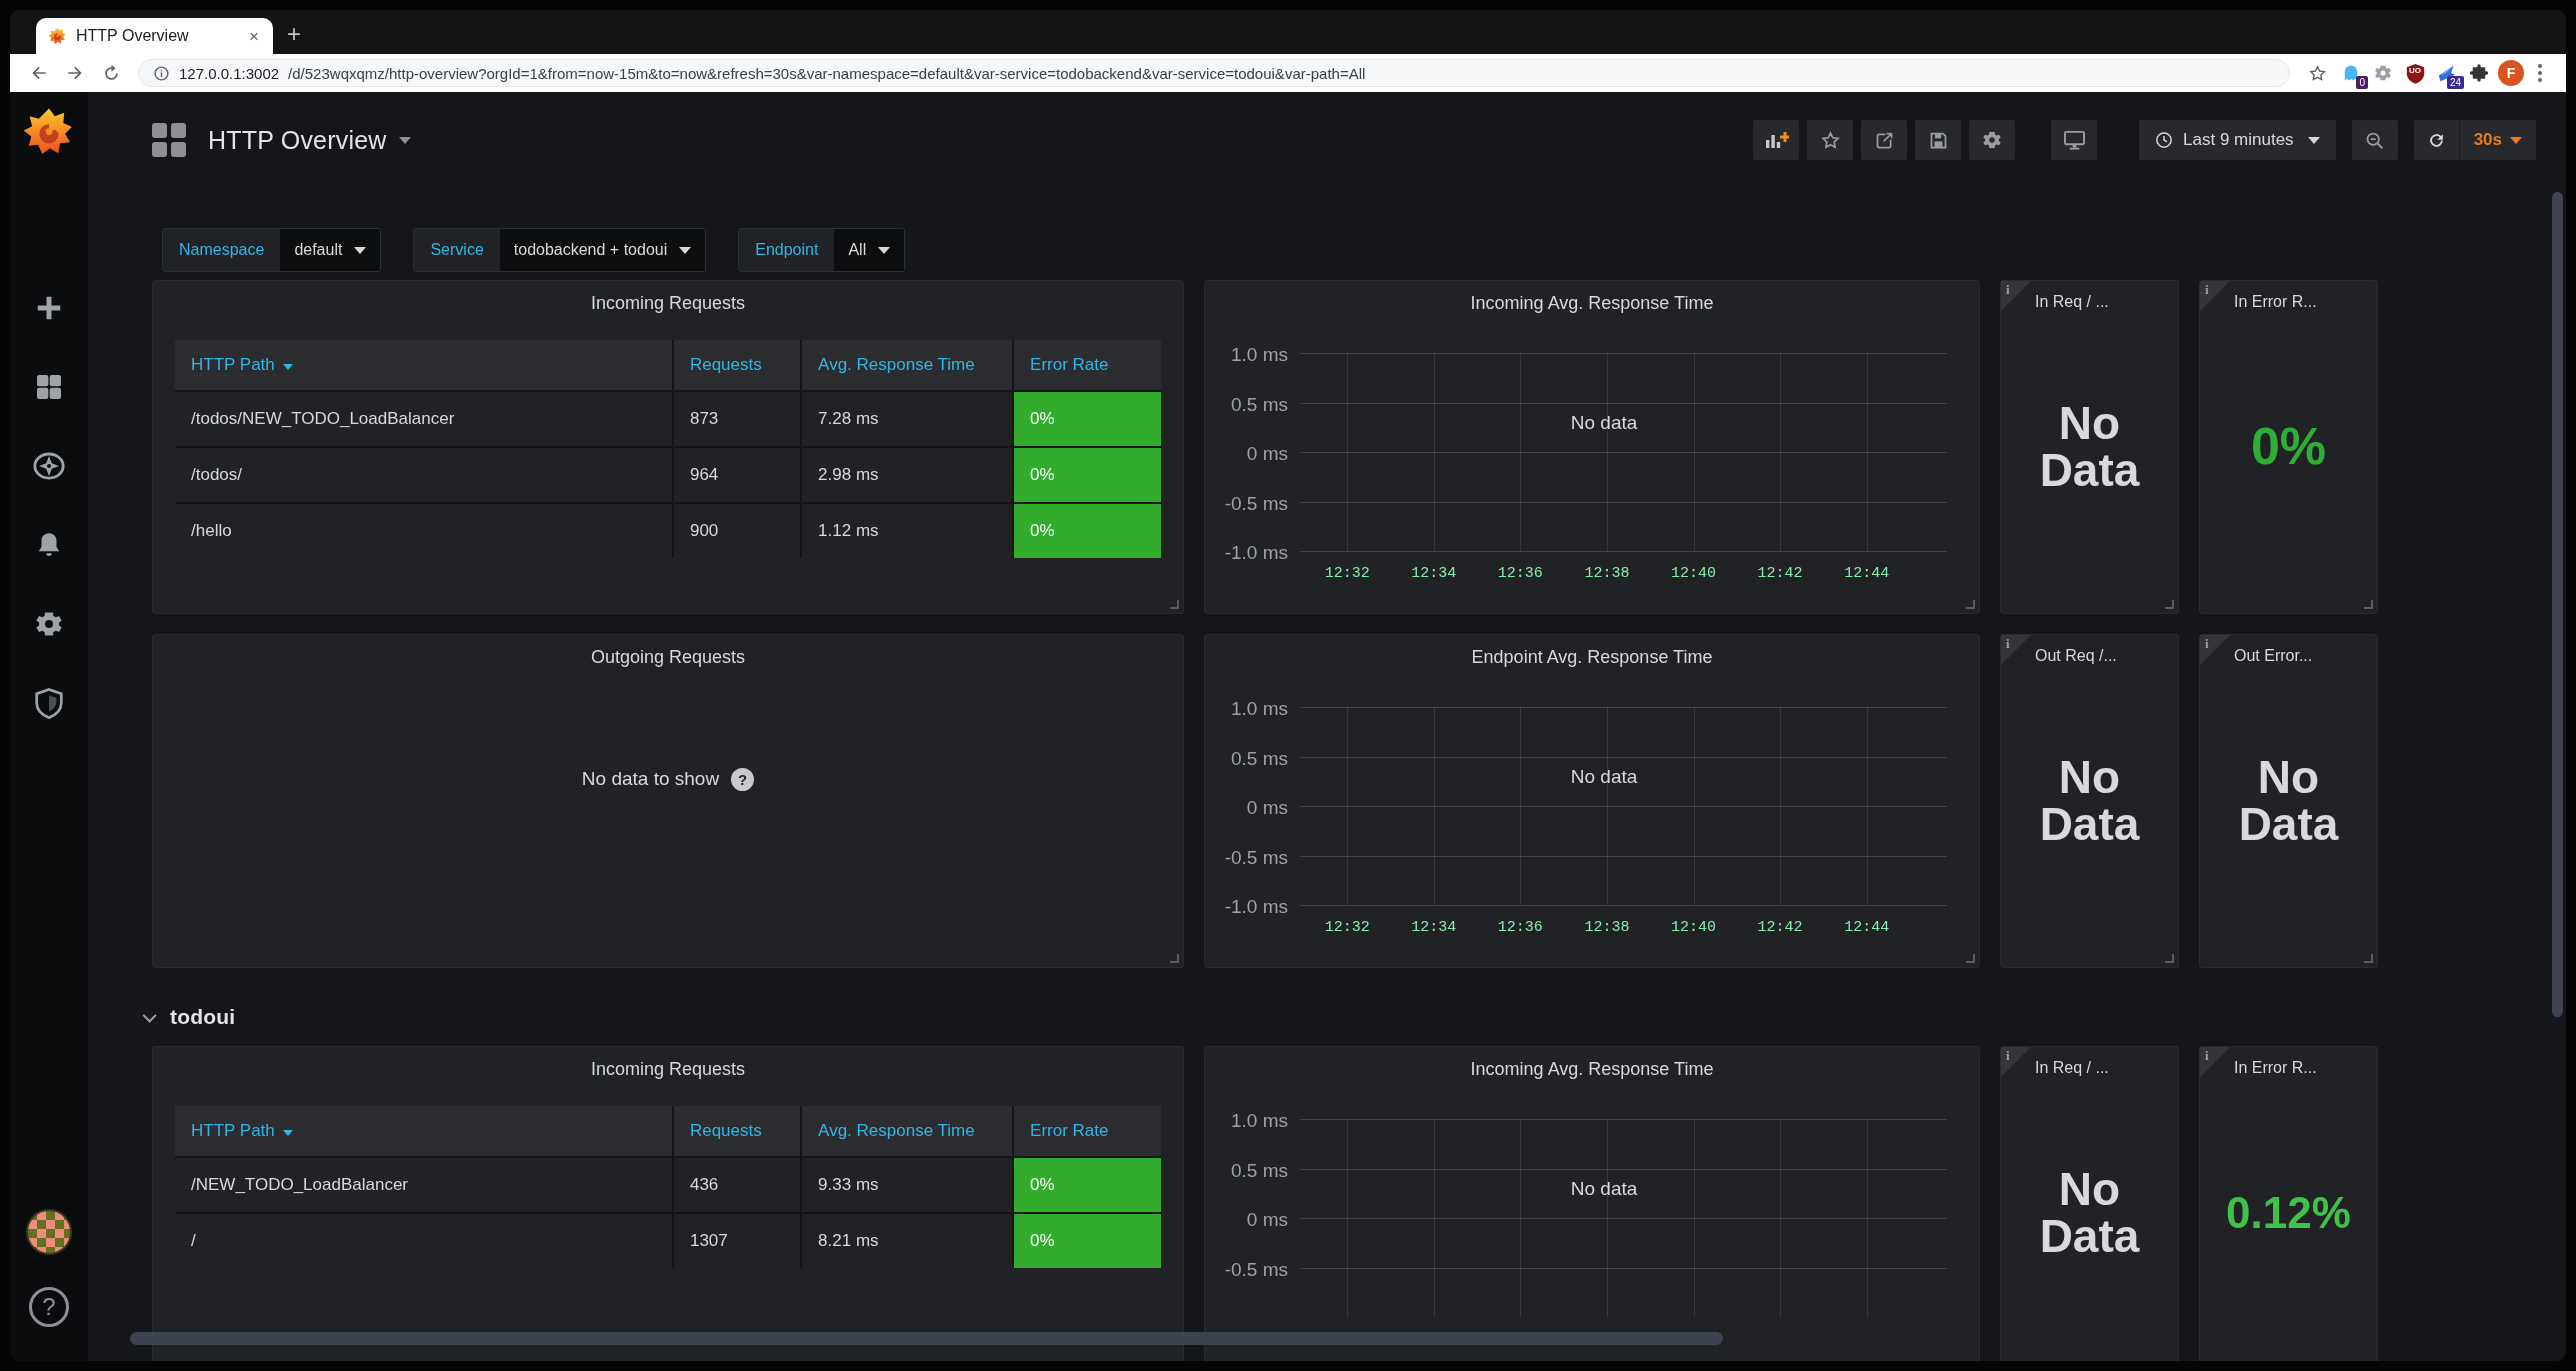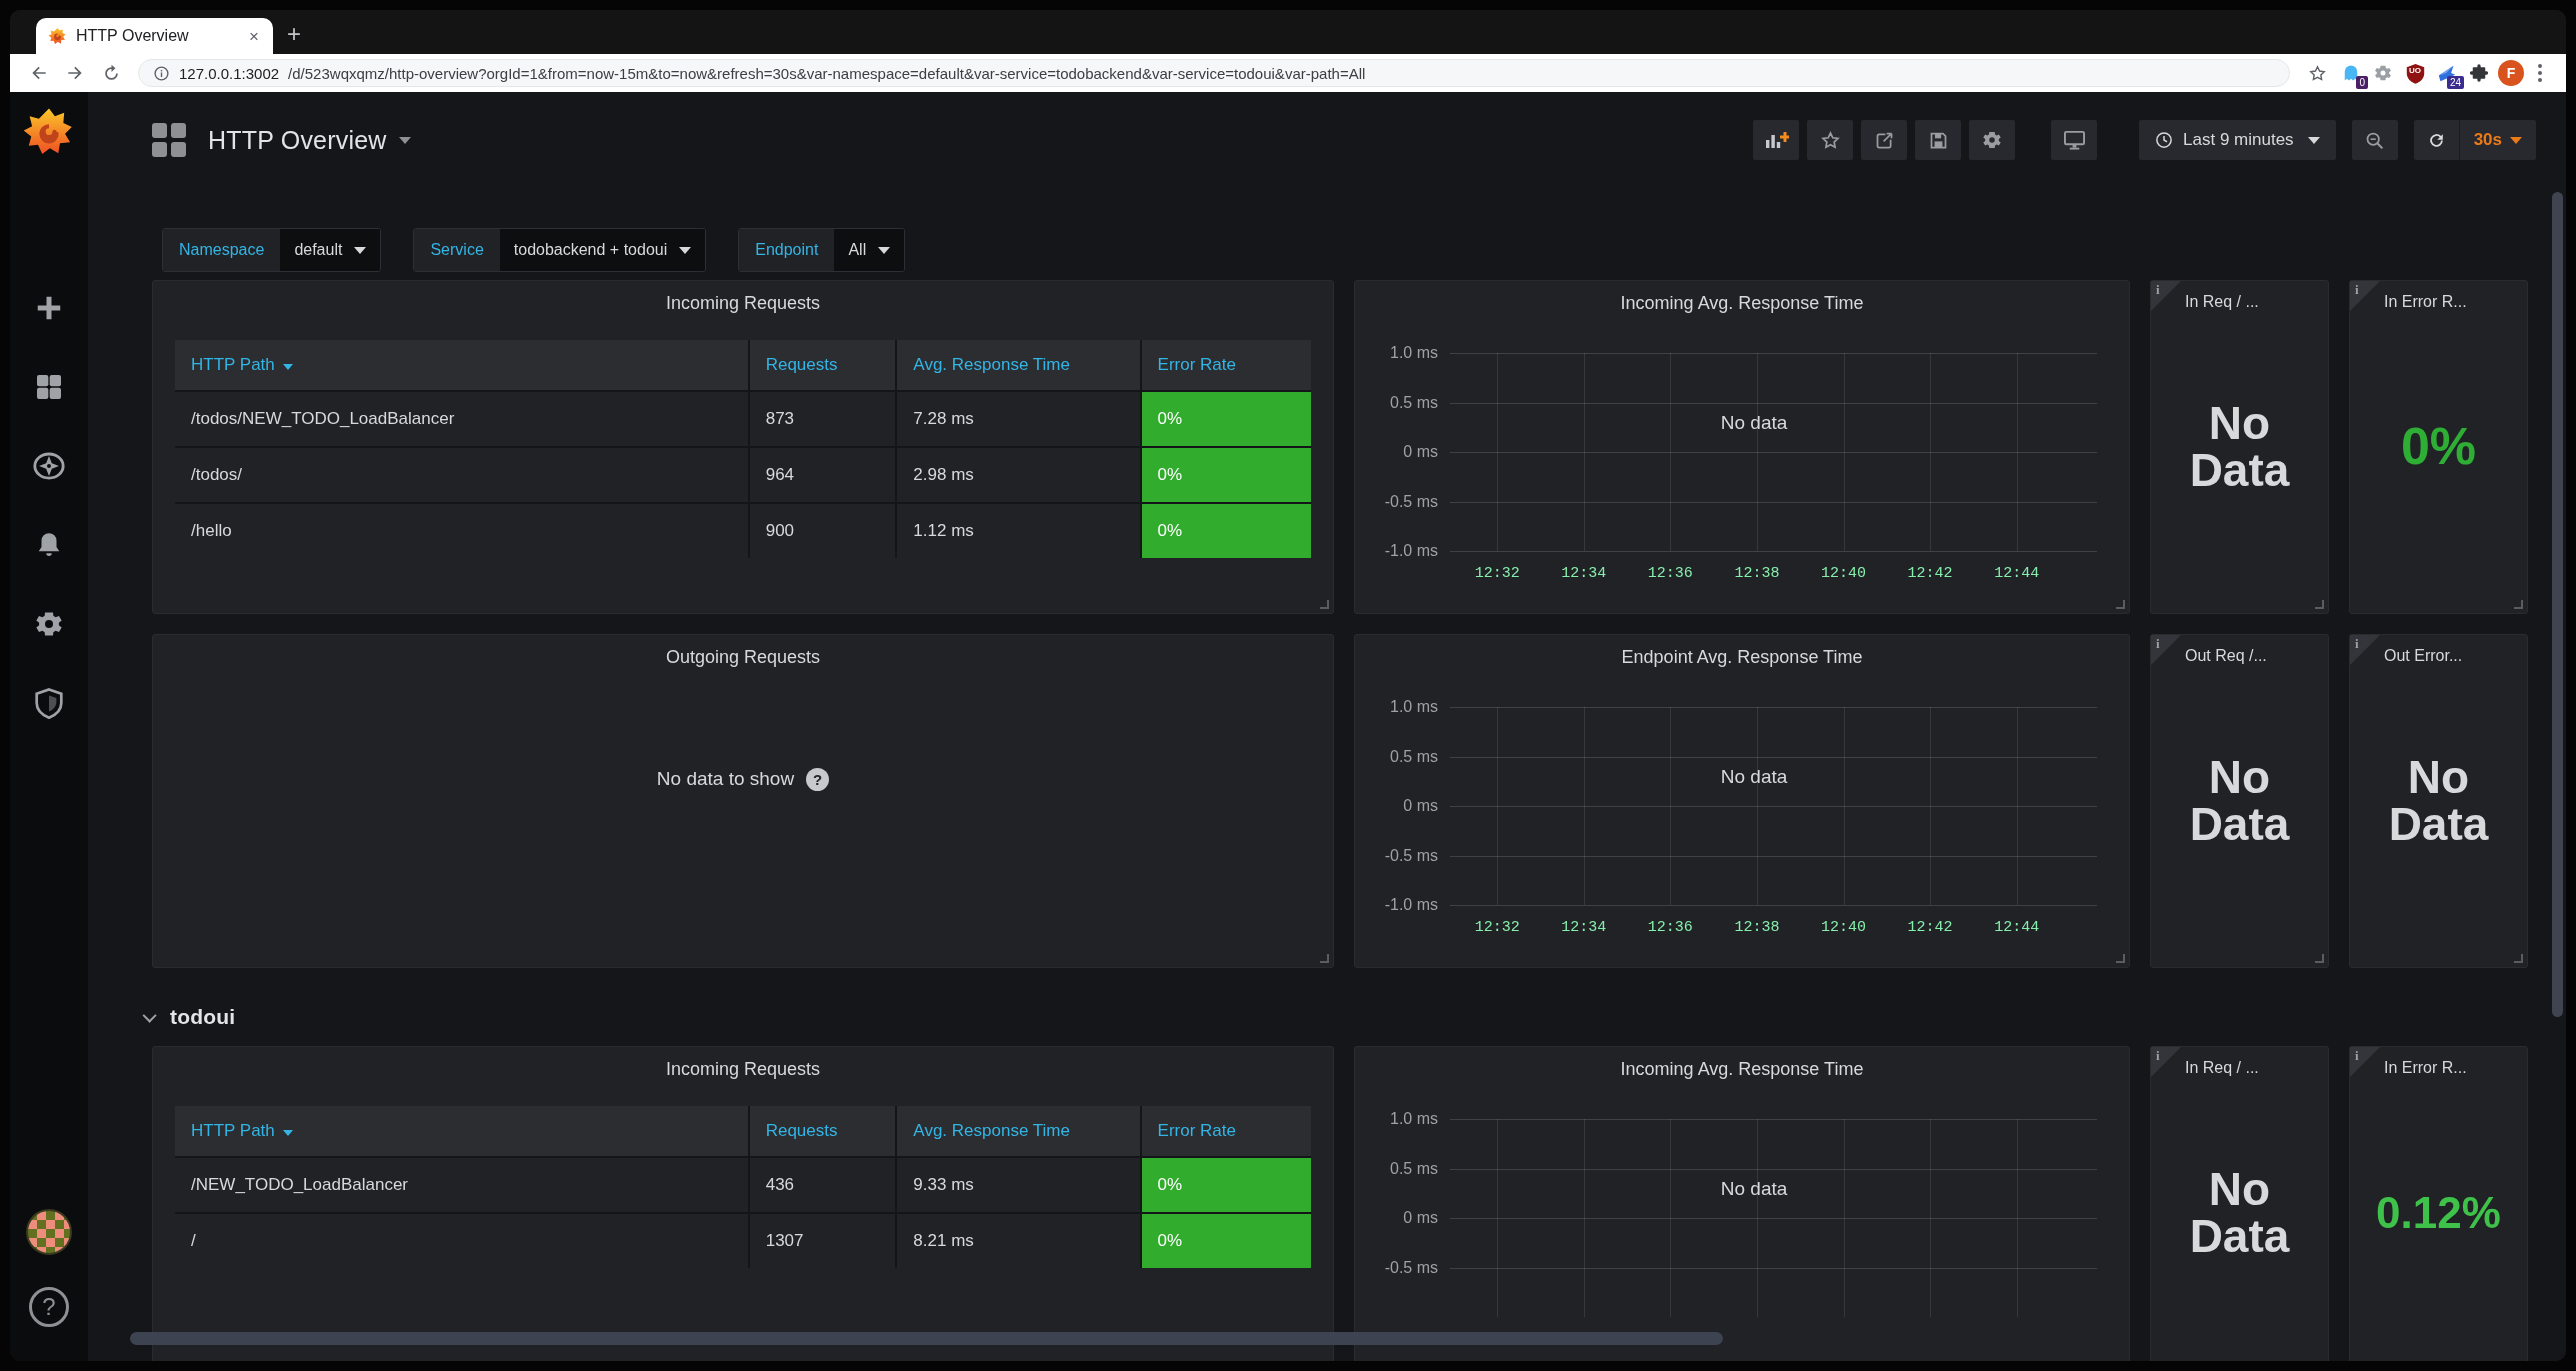--- a/index.html
+++ b/index.html
@@ -56,36 +56,36 @@
   .pill .lab { background:#202226; color:#33b5e5; font-size:16px; display:flex; align-items:center; padding:0 16px; }
   .pill .val { background:#0d0e10; color:#d8d9da; font-size:16px; display:flex; align-items:center; padding:0 14px; gap:10px; }
   .pill .caret { border-top-color:#d8d9da; margin-left:2px; }
 
   .g-section { margin:34px 0 14px 58px; height:30px; display:flex; align-items:center; gap:14px; }
   .chev { width:10px; height:10px; border-left:2px solid #9fa1a6; border-bottom:2px solid #9fa1a6; transform:rotate(-45deg) translateY(-2px); }
   .sec-name { color:#e3e4e6; font-size:21px; font-weight:700; letter-spacing:0.2px; }
 
   .g-row { margin:8px 0 20px 64px; display:flex; gap:20px; }
   .panel { position:relative; background:#202226; border:1px solid #2a2b2f; border-radius:3px; height:334px; }
-  .table-panel { width:1182px; } .chart-panel { width:776px; } .stat-panel { width:179px; }
+  .table-panel { width:1032px; } .chart-panel { width:776px; } .stat-panel { width:179px; }
   .panel-title { text-align:center; color:#d8d9da; font-size:18px; font-weight:500; padding-top:12px; }
   .resize-h { position:absolute; right:4px; bottom:4px; width:9px; height:9px; border-right:2px solid #5a5c61; border-bottom:2px solid #5a5c61; }
 
   
   .req-table { width:calc(100% - 44px); margin:26px 22px 0; border-collapse:collapse; border-style:hidden; table-layout:fixed; }
   .req-table th { background:rgba(255,255,255,.05); color:#33b5e5; font-size:17px; font-weight:500; text-align:left; padding:15px 16px; border:2px solid #141519; }
   .req-table td { color:#d8d9da; font-size:17px; padding:17px 16px; border:2px solid #141519; }
   .req-table td.err-cell { background:#32ac2d; color:#fff; }
   .sort-caret { display:inline-block; width:0; height:0; border-left:5px solid transparent; border-right:5px solid transparent; border-top:6px solid #33b5e5; margin-left:8px; }
 
   
   .plot { position:absolute; left:95px; right:32px; top:72px; bottom:62px; }
   .hline { position:absolute; left:0; right:0; height:1px; background:rgba(255,255,255,.14); }
   .vline { position:absolute; top:0; bottom:0; width:1px; background:rgba(255,255,255,.10); }
-  .ylab { position:absolute; right:calc(100% + 12px); transform:translateY(-9px); color:#9fa1a6; font-size:16px; white-space:nowrap; }
+  .ylab { position:absolute; right:calc(100% + 12px); transform:translateY(-9px); color:#9fa1a6; font-size:19px; white-space:nowrap; }
   .xlab { position:absolute; top:calc(100% + 14px); transform:translateX(-50%); color:#86efac; font-size:15px;font-family:Liberation Mono, monospace; }
   .nodata { position:absolute; left:47%; top:30%; transform:translateX(-50%); color:#d8d9da; font-size:19px; }
 
   
   .corner { position:absolute; top:0; left:0; width:0; height:0; border-top:30px solid #33353a; border-right:30px solid transparent; }
   .info-i { position:absolute; top:-29px; left:5px; color:#9fa1a6; font-size:13px; font-weight:700; font-family:"Liberation Serif", serif; }
   .stat-title { position:absolute; top:12px; left:34px; right:8px; color:#d8d9da; font-size:16px; white-space:nowrap; overflow:hidden; }
   .stat-value { position:absolute; top:50%; left:0; right:0; transform:translateY(-50%); text-align:center; font-size:46px; font-weight:700; line-height:1.02; }
   .stat-value.wrapper { width:130px; margin:0 auto; left:50%; transform:translate(-50%,-50%); }
 

